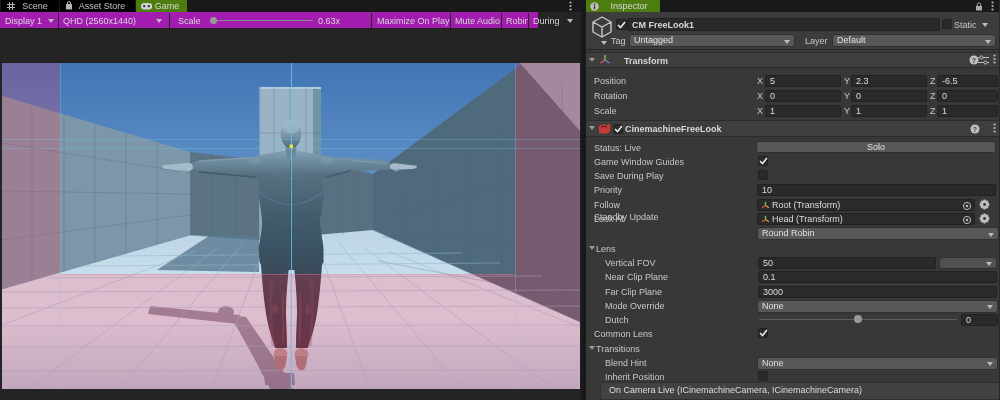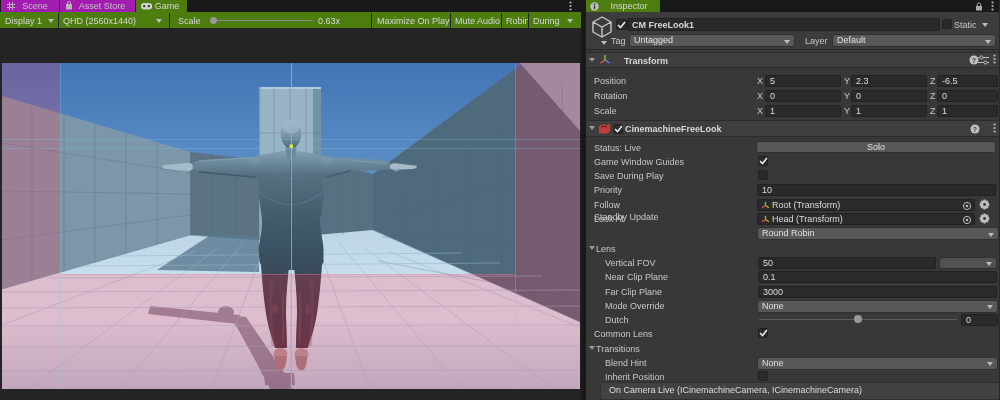--- a/index.html
+++ b/index.html
@@ -1,19 +1,19 @@
 <!DOCTYPE html>
 <html><head><meta charset="utf-8">
 <style>
 html,body{margin:0;padding:0}
 #root{position:relative;width:1000px;height:400px;overflow:hidden;background:#383838;
   font-family:"Liberation Sans",sans-serif;font-size:9px;color:#c8c8c8;}
 .r{position:absolute}
 .tabbar{background:#191919}
-.tab{position:absolute;top:0;height:12px;background:#a21caf;color:#c3c3c3;line-height:13px;text-align:center}
+.tab{position:absolute;top:0;height:12px;background:#000000;color:#c3c3c3;line-height:13px;text-align:center}
 .tab.active{background:#4d7c0f;color:#d8d8d8}
 .tri-d{width:0;height:0;border-left:3.5px solid transparent;border-right:3.5px solid transparent;border-top:4px solid #bdbdbd}
 .fld{position:absolute;background:#2a2a2a;border:1px solid #212121;border-radius:2px;color:#dcdcdc;line-height:11px;padding:0 4px;box-sizing:border-box}
 .dd{position:absolute;background:#585858;border:1px solid #303030;border-radius:3px;color:#e2e2e2;line-height:11px;padding:0 4px;box-sizing:border-box}
 .cb{position:absolute;width:10px;height:10px;background:#2a2a2a;border:1px solid #212121;border-radius:2px;box-sizing:border-box}
 .lbl{position:absolute;color:#c8c8c8;white-space:nowrap}
 .hdr{position:absolute;left:0;width:100%;background:#3e3e3e;border-top:1px solid #2b2b2b;border-bottom:1px solid #2b2b2b;box-sizing:border-box}
 .bold{font-weight:bold;color:#d8d8d8}
 .sep{position:absolute;width:1px;background:#262626}
 </style></head>
@@ -43,21 +43,21 @@
           <circle cx="7.8" cy="3.2" r="1.1" fill="#2d2d2d"></circle>
       </svg>
       <span style="margin-left:11px">Game</span>
     </div>
     <div class="r" style="left:569px;top:1px"><svg width="3" height="10" viewBox="0 0 3 10">
           <circle cx="1.5" cy="1.5" r="1.1" fill="#b8b8b8"></circle>
           <circle cx="1.5" cy="5" r="1.1" fill="#b8b8b8"></circle>
           <circle cx="1.5" cy="8.5" r="1.1" fill="#b8b8b8"></circle>
         </svg></div>
 
-    <div class="r" style="left:0;top:12px;width:581px;height:17px;background:#4d7c0f;border-bottom:1px solid #1e1e1e;box-sizing:border-box;color:#d6d6d6">
+    <div class="r" style="left:0;top:12px;width:538px;height:17px;background:#a21caf;border-bottom:1px solid #1e1e1e;box-sizing:border-box;color:#d6d6d6">
       <span class="lbl" style="left:5px;top:4px;color:#d6d6d6">Display 1</span>
       <div class="tri-d r" style="left:48px;top:7px"></div>
       <div class="sep" style="left:58px;top:1px;height:15px"></div>
       <span class="lbl" style="left:63px;top:4px;color:#d6d6d6">QHD (2560x1440)</span>
       <div class="tri-d r" style="left:156px;top:7px"></div>
       <div class="sep" style="left:169px;top:1px;height:15px"></div>
       <span class="lbl" style="left:178px;top:4px;color:#d6d6d6">Scale</span>
       <div class="r" style="left:210px;top:5px;width:7px;height:7px;border-radius:50%;background:#999"></div>
       <div class="r" style="left:217px;top:8px;width:96px;height:1px;background:#8a8a8a"></div>
       <span class="lbl" style="left:318px;top:4px;color:#d6d6d6">0.63x</span>

